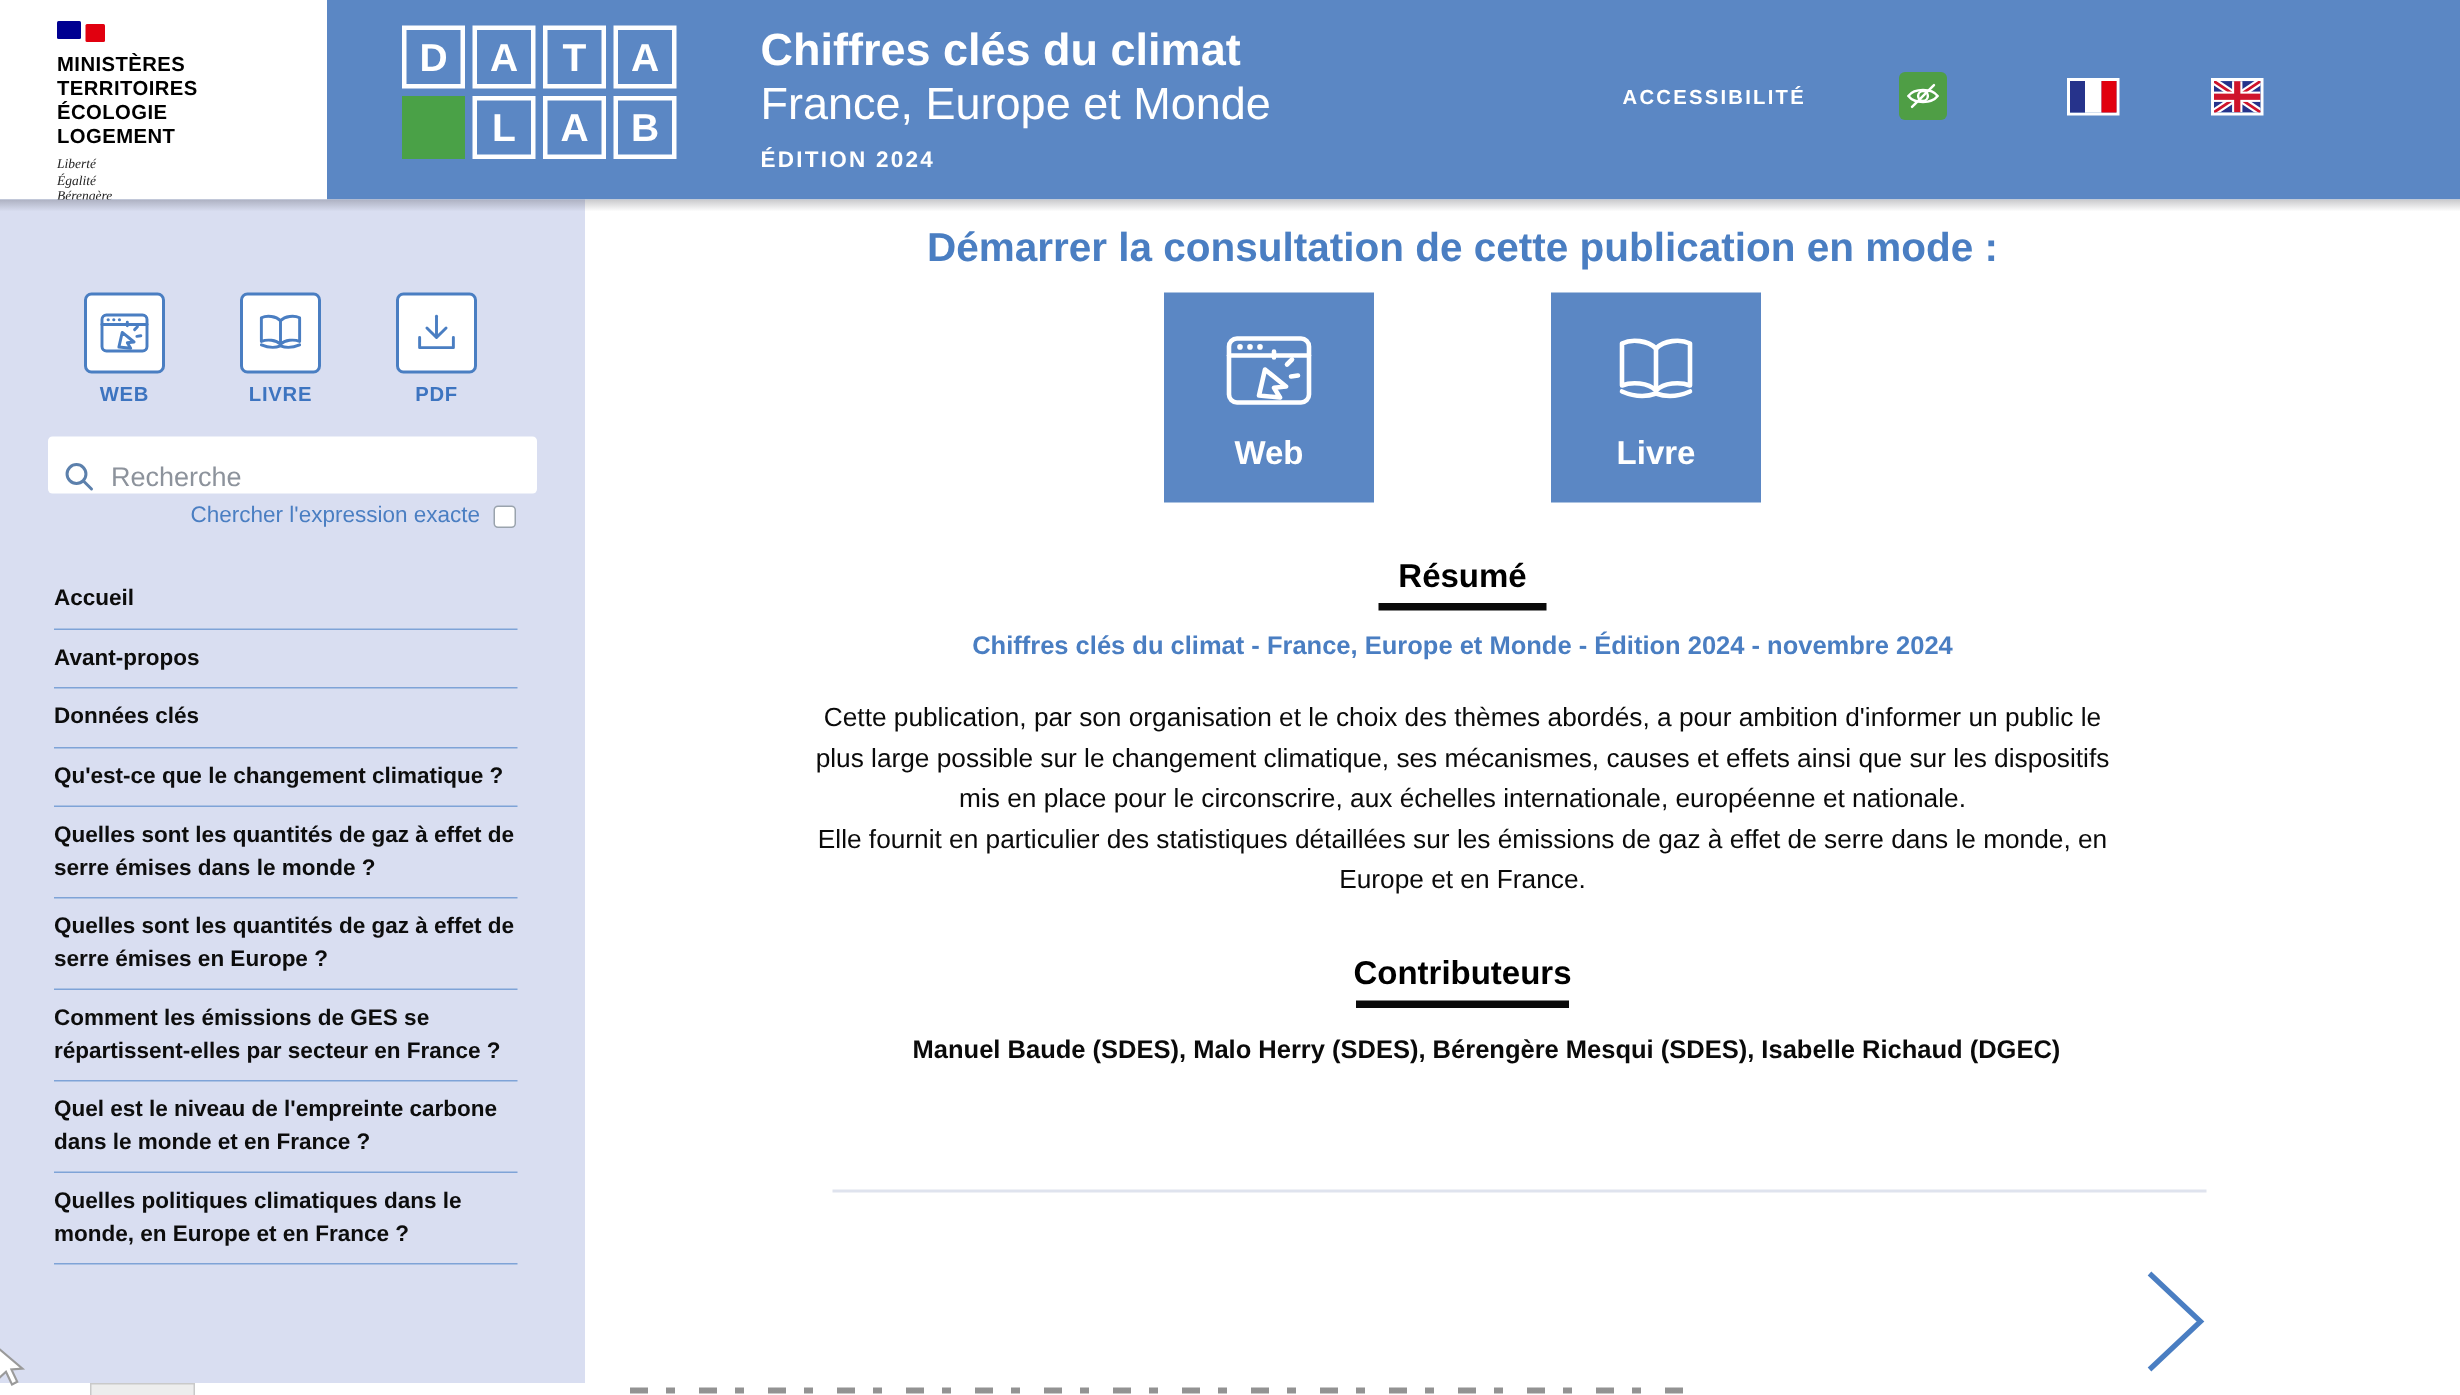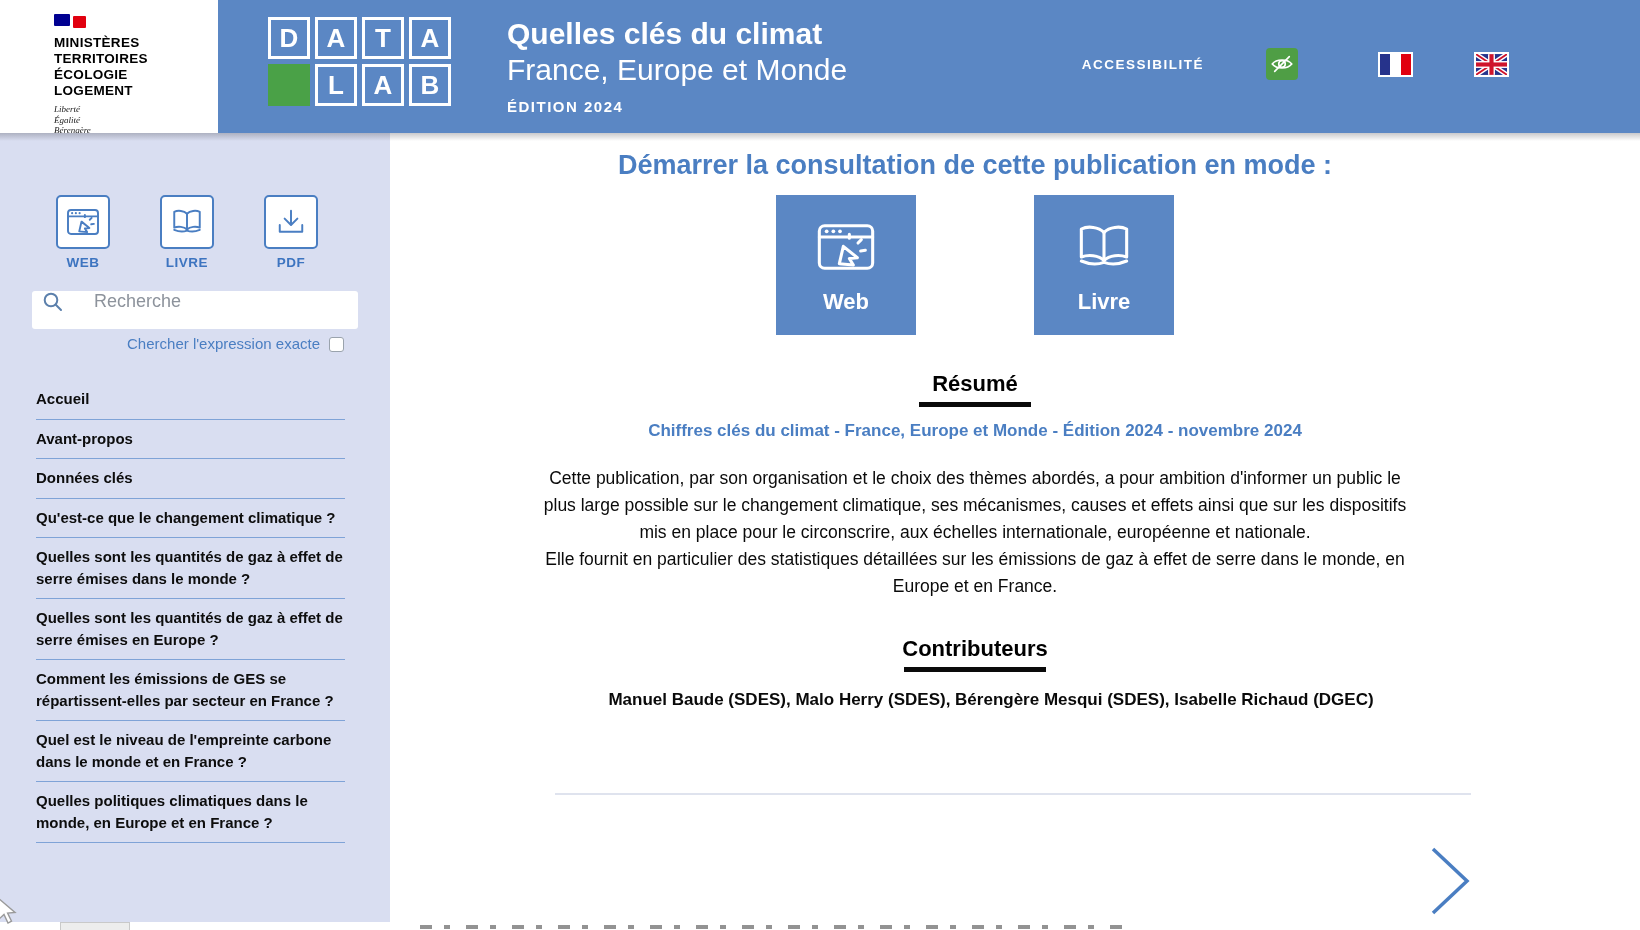--- a/index.html
+++ b/index.html
@@ -2,21 +2,21 @@
 <html><head>
 <meta charset="utf-8">
 <style>
   * { box-sizing: border-box; margin: 0; padding: 0; }
   html,body { width:1640px; height:930px; }
   body { font-family: "Liberation Sans", sans-serif; background:#fff; }
   #page { position:relative; width:1640px; height:930px; overflow:hidden; background:#fff; }
 
   
   .topbar { position:absolute; left:0; top:0; width:1640px; height:133px; background:#5b87c4; }
-  .ministry-block { position:absolute; left:0; top:0; width:218px; height:133px; background:#fff; padding:14px 0 0 54px; }
+  .ministry-block { position:absolute; left:0; top:0; width:218px; height:133px; background:#fff; padding:14px 0 0 38px; }
   .flag-emblem { display:flex; gap:3px; height:14px; margin-bottom:7px; }
   .flag-emblem .fe-blue { width:16px; height:12px; background:#000091; border-radius:1px; }
   .flag-emblem .fe-red  { width:13px; height:12px; background:#e1000f; margin-top:2px; border-radius:1px; }
   .ministry-lines div { font-weight:bold; font-size:13.5px; line-height:16px; letter-spacing:.3px; color:#000; }
   .motto { margin-top:5px; font-family:"Liberation Serif", serif; font-style:italic; }
   .motto div { font-size:9px; line-height:10.5px; color:#222; }
 
   .datalab { position:absolute; left:268px; top:17px; }
   .dl-row { display:flex; gap:5px; margin-bottom:5px; }
   .sq { width:42px; height:42px; border:3px solid #fff; display:flex; align-items:center; justify-content:center;
@@ -40,21 +40,21 @@
   .sidebar { position:absolute; left:0; top:133px; width:390px; height:789px; background:#d9def1; }
   .sidebar::before { content:""; position:absolute; left:0; top:0; width:100%; height:8px;
         background:linear-gradient(to bottom, rgba(60,60,70,.28), rgba(60,60,70,0)); }
   .modes { display:flex; gap:50px; margin:62px 0 0 56px; }
   .mode { width:54px; text-align:center; }
   .mode-box { width:54px; height:54px; background:#fff; border:2.5px solid #4a7ec2; border-radius:5px;
         display:flex; align-items:center; justify-content:center; color:#4a7ec2; }
   .mode-label { margin-top:6px; font-size:13.5px; font-weight:bold; letter-spacing:.5px; color:#3d74c0; }
 
   .search-box { margin:21px 32px 0 32px; height:38px; background:#fff; border-radius:3px;
-        display:flex; align-items:flex-start; padding:0 10px;gap:20px; }
+        display:flex; align-items:flex-end; padding:0 10px; }
   .search-box svg { flex:0 0 auto; color:#5c80ac; }
   .search-box input { border:none; outline:none; background:transparent; margin-left:10px; flex:1;
         font-size:18px; color:#333; font-family:"Liberation Sans", sans-serif; }
   .search-box input::placeholder { color:#8d939c; opacity:1; }
 
   .exact-row { margin:6px 46px 0 0; display:flex; justify-content:flex-end; align-items:flex-end; gap:9px; }
   .exact-label { color:#4a7ec2; font-size:15px; }
   .exact-check { appearance:none; -webkit-appearance:none; width:15px; height:15px; background:#fff;
         border:1.5px solid #9aa3ad; border-radius:3px; cursor:pointer; }
 
@@ -127,21 +127,21 @@
       </div>
       <div class="dl-row">
         <div class="sq green"></div>
         <div class="sq">L</div>
         <div class="sq">A</div>
         <div class="sq">B</div>
       </div>
     </div>
 
     <div class="title-block">
-      <div class="t1">Quelles clés du climat</div>
+      <div class="t1">Chiffres clés du climat</div>
       <div class="t2">France, Europe et Monde</div>
       <div class="t3">ÉDITION 2024</div>
     </div>
 
     <div class="header-right">
       <span class="access-label">ACCESSIBILITÉ</span>
       <span class="access-icon">
         <svg width="26" height="26" viewBox="0 0 32 32" fill="none" stroke="#fff" stroke-width="2" stroke-linecap="round">
           <path d="M4 16 C9 9.5 23 9.5 28 16 C23 22.5 9 22.5 4 16 Z"></path>
           <circle cx="16" cy="16" r="4"></circle>

